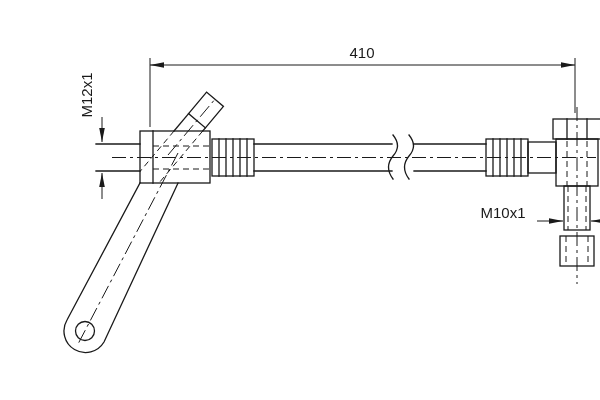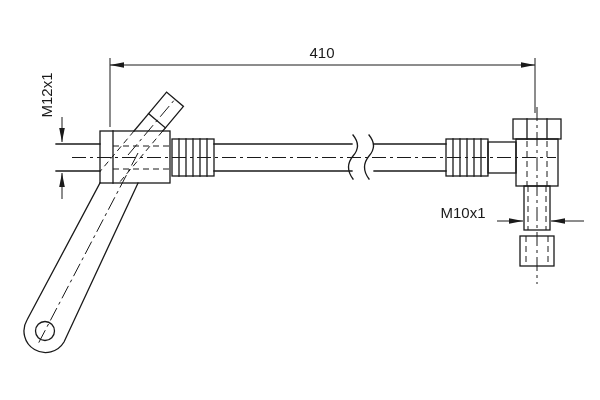--- a/index.html
+++ b/index.html
@@ -1,20 +1,20 @@
 <!DOCTYPE html>
 <html><head>
 <meta charset="utf-8">
 <style>
   html,body{margin:0;padding:0;}
   body{
     width:600px;height:400px;background:#ffffff;overflow:hidden;
     font-family:"Liberation Sans", sans-serif;
   }
-  .canvas{width:533px;height:400px;}
+  .canvas{width:533px;height:400px;margin-left:40px;}
   svg text{
     font-family:"Liberation Sans", sans-serif;
     font-size:15px;fill:#1a1a1a;
   }
   .outline{fill:none;stroke:#1a1a1a;stroke-width:1.3;stroke-linecap:square;}
   .dim{fill:none;stroke:#1a1a1a;stroke-width:1;}
   .hid{fill:none;stroke:#1a1a1a;stroke-width:1;stroke-dasharray:6 4;}
   .cl{fill:none;stroke:#1a1a1a;stroke-width:1;stroke-dasharray:14 4 3 4;}
 </style>
 </head>

